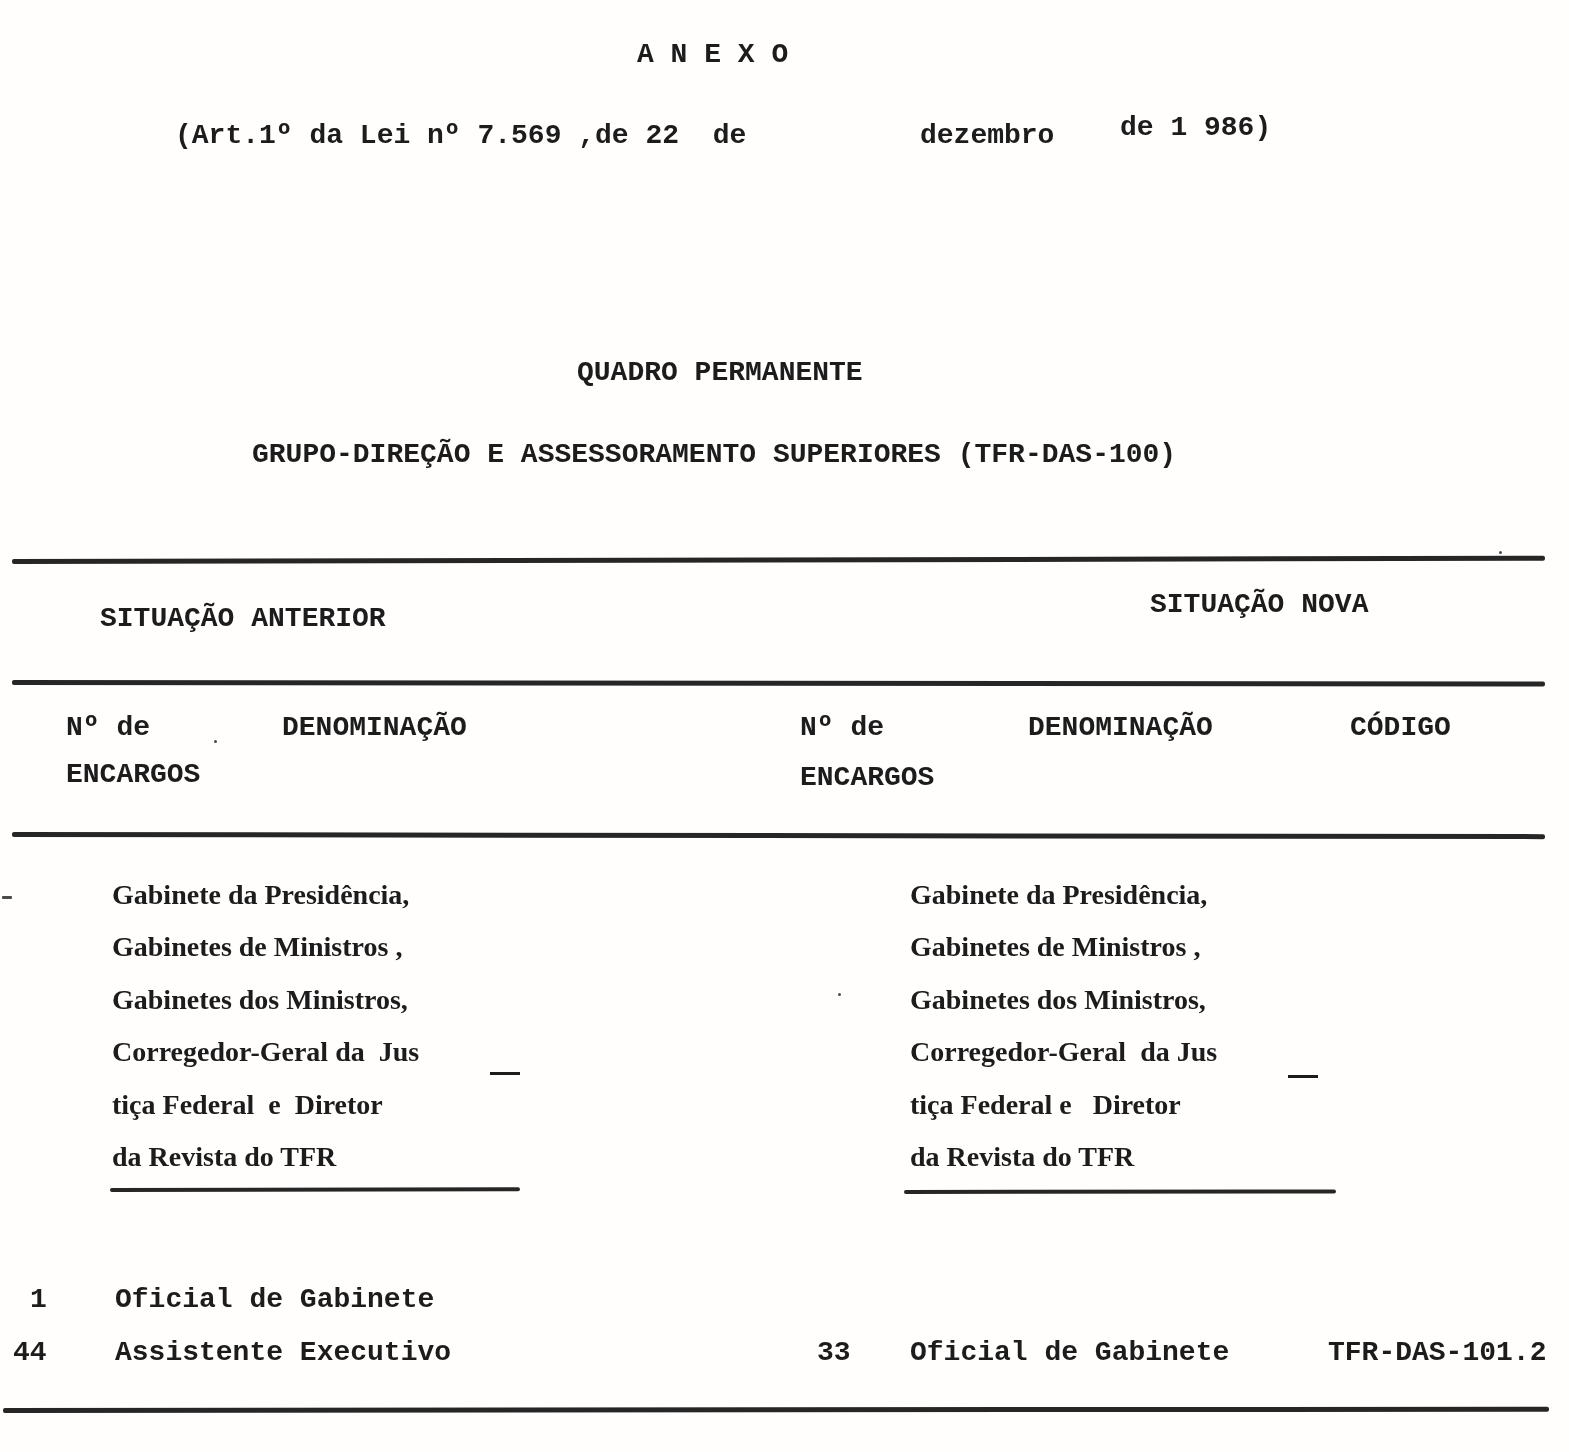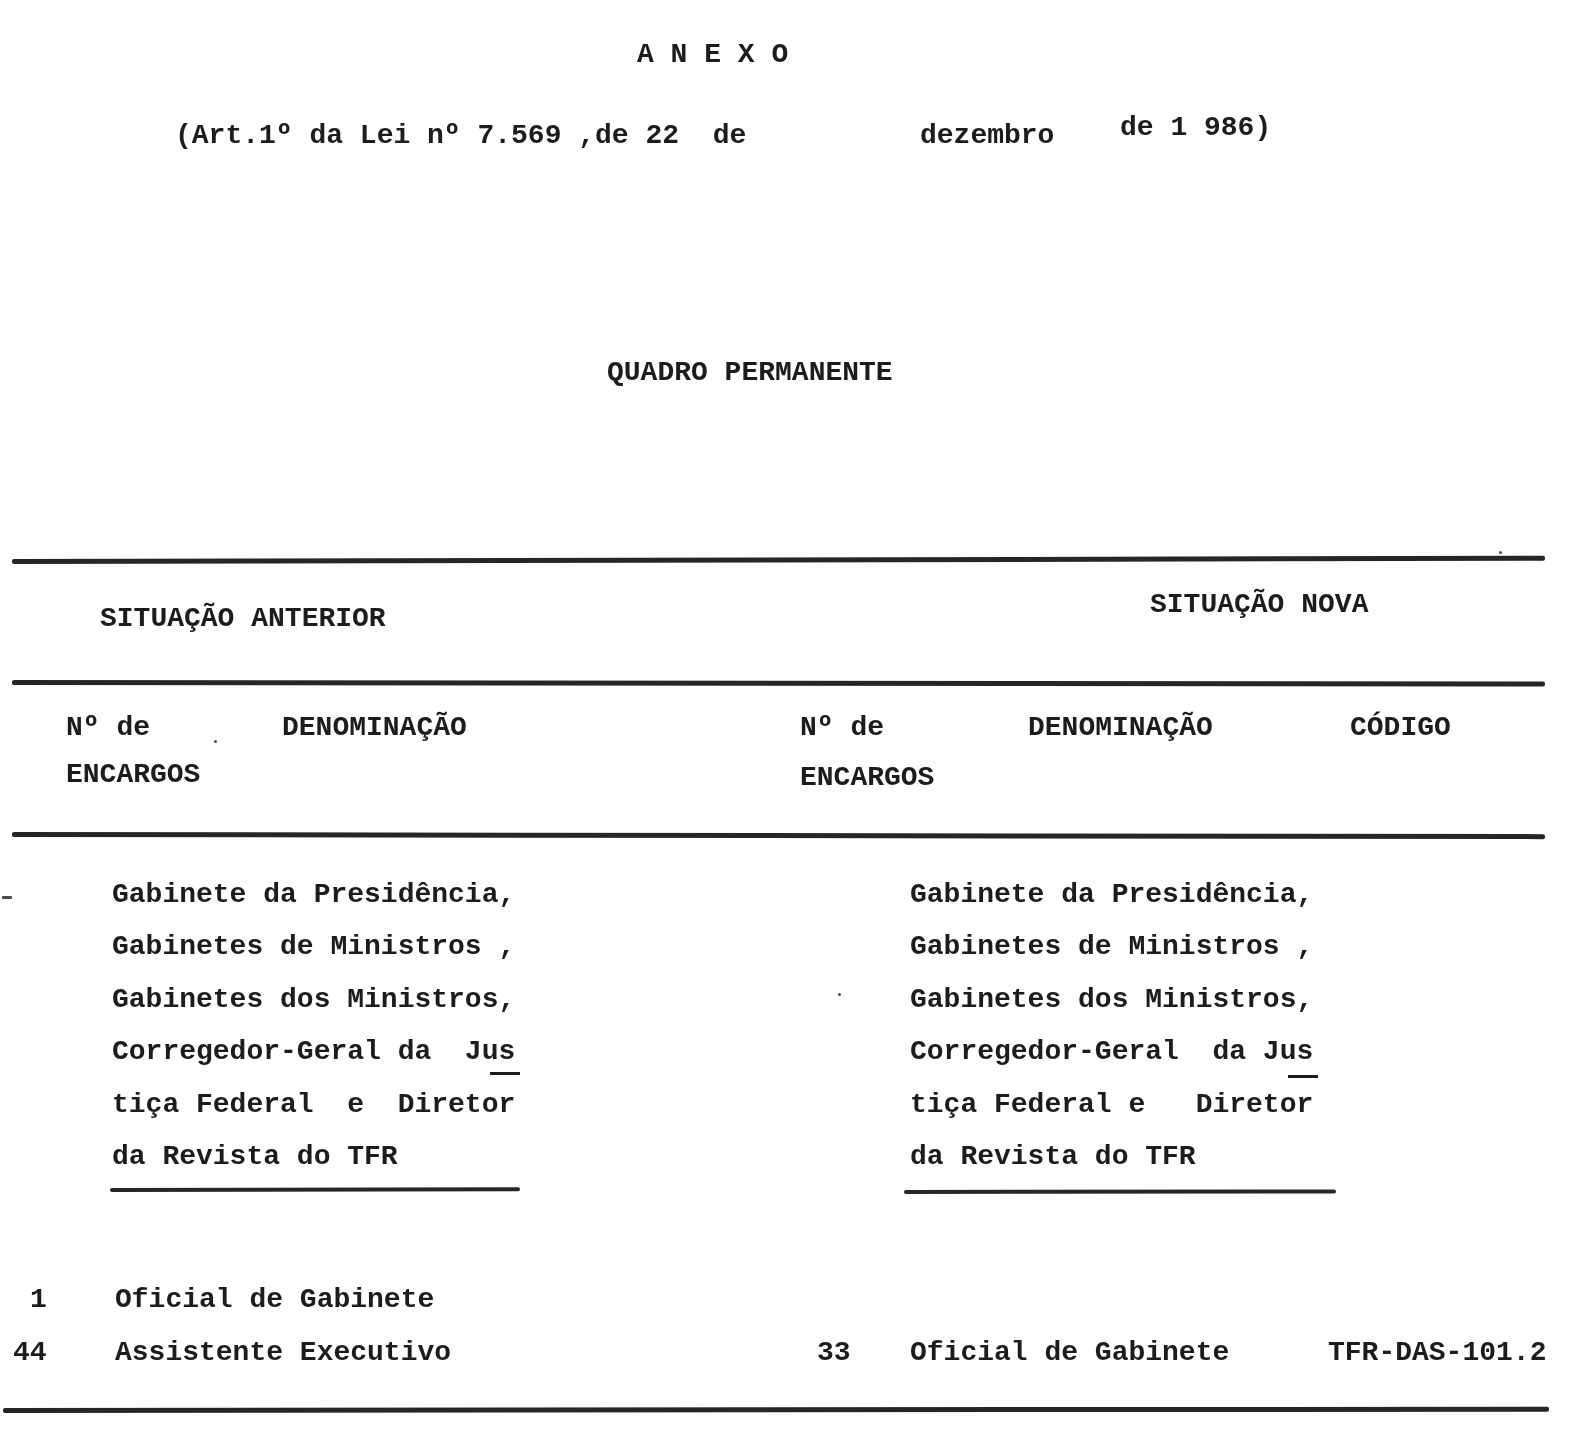--- a/index.html
+++ b/index.html
@@ -20,20 +20,21 @@
     color:#1c1c1c;
     letter-spacing:0;
   }
   .rule {
     position:absolute;
     background:#262626;
     border-radius:2px;
   }
   .org-block {
     position:absolute;
+    font-family:Liberation Serif, serif;
   }
   .org-block .line {
     height:52.4px;
     line-height:52.4px;
     white-space:pre;
     font-size:28px;
     font-weight:700;
     color:#1c1c1c;
   }
   .syll-underline {
@@ -49,21 +50,22 @@
 </head>
 <body>
 
 <div class="page">
 
   <div class="t" style="left:637px; top:40px;">A N E X O</div>
   <div class="t" style="left:175px; top:121px;">(Art.1º da Lei nº 7.569 ,de 22  de</div>
   <div class="t" style="left:880px; top:121px;margin-left:40px;">dezembro</div>
   <div class="t" style="left:1120px; top:113px;text-align:center;">de 1 986)</div>
 
-  <div class="t" style="left:577px; top:358px;margin-left:30px;">QUADRO PERMANENTE</div>
+  <div class="t" style="left:577px; top:358px;">QUADRO PERMANENTE</div>
+  <div class="t" style="left:252px; top:440px;">GRUPO-DIREÇÃO E ASSESSORAMENTO SUPERIORES (TFR-DAS-100)</div>
 
   <div class="rule" style="left:12px; top:559px; width:1533px; height:5px; transform:rotate(-0.12deg); transform-origin:left center;"></div>
 
   <div class="t" style="left:100px; top:590px;margin-top:14px;">SITUAÇÃO ANTERIOR</div>
   <div class="t" style="left:1150px; top:590px;text-align:right;">SITUAÇÃO NOVA</div>
 
   <div class="rule" style="left:12px; top:680px; width:1533px; height:5px; transform:rotate(0.06deg); transform-origin:left center;"></div>
 
   <div class="t" style="left:66px; top:713px;">Nº de</div>
   <div class="t" style="left:282px; top:713px;">DENOMINAÇÃO</div>

